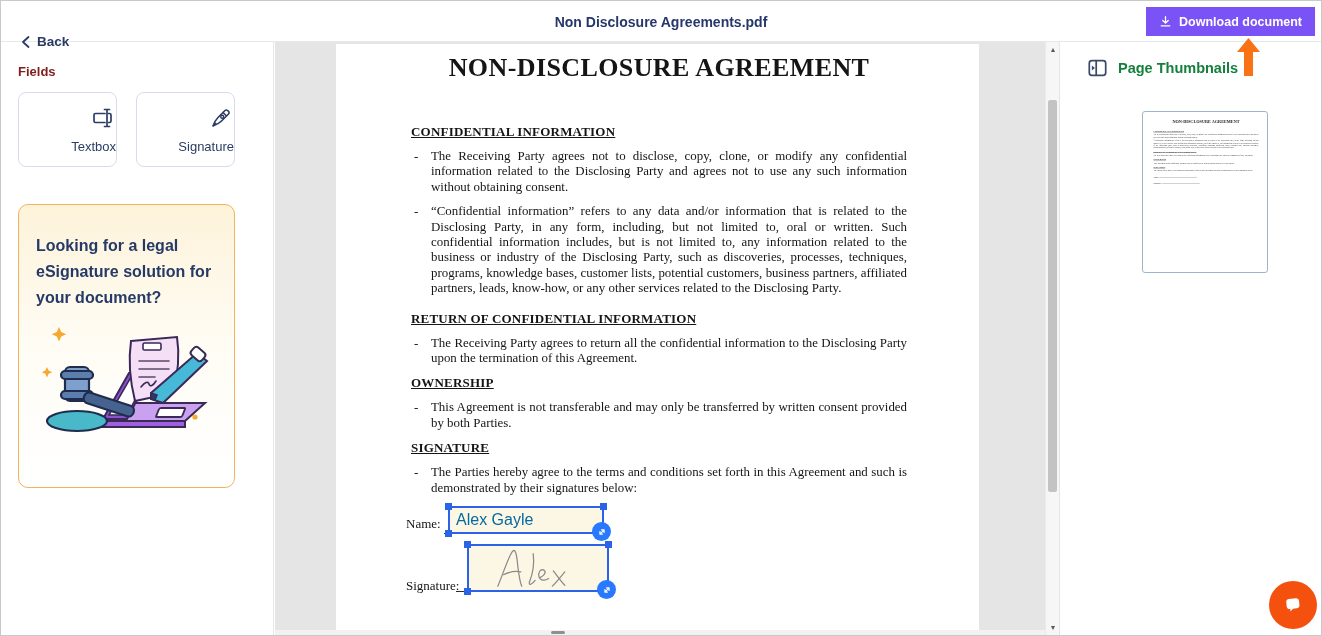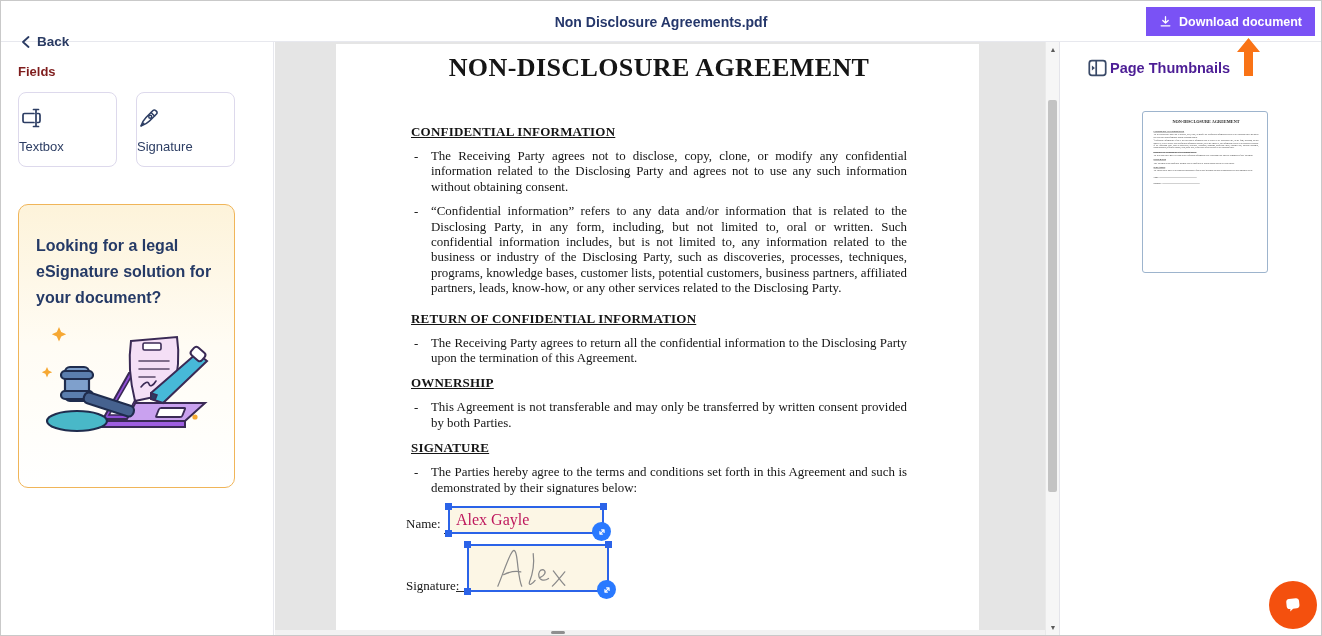--- a/index.html
+++ b/index.html
@@ -33,21 +33,21 @@
 
   
   .left-panel {
     position:absolute; left:0; top:41px; bottom:0; width:273px;
     background:#fff; border-right:1px solid #e7e8ee;
   }
   .fields-label { padding:22px 17px 13px; font-size:13px; font-weight:600; color:#7f1d1d; }
   .field-buttons { display:flex; gap:19px; padding:0 17px; }
   .field-btn {
     width:99px; height:75px; background:#fff; border:1px solid #ddd9ec; border-radius:8px;
-    display:flex; flex-direction:column; align-items:flex-start; justify-content:center; gap:9px;
+    display:flex; flex-direction:column; align-items:flex-end; justify-content:center; gap:9px;
     cursor:pointer; font-family:"Liberation Sans", sans-serif;
   }
   .field-btn span { font-size:13px; color:#2c3d63; }
 
   .promo-card {
     position:absolute; left:17px; top:162px; width:217px; height:284px;
     border:1.5px solid #f0b559; border-radius:10px;
     background:linear-gradient(180deg,#fdf3da 0%, #fffcf4 50%, #ffffff 100%);
     overflow:hidden;
   }
@@ -74,41 +74,41 @@
   .doc-body p.bullet .btext { flex:1; display:block; text-align:justify; }
   .sec-2 { margin-top:14px; } .sec-3 { margin-top:2px; } .sec-4 { margin-top:0; }
 
   .pdf-label { position:absolute; font-family:"Liberation Serif", serif; font-size:13px; color:#151515; }
   .u-line { position:absolute; border-bottom:1.2px solid #2b2b2b; }
 
   .sig-field {
     position:absolute; background:#fcf6e5; border:2px solid #2b63e8; z-index:3;
   }
   .name-value {
-    font-family:Liberation Serif, serif; font-size:16px; color:#be185d; line-height:23px; padding-left:6px;
+    font-family:Liberation Sans, sans-serif; font-size:16px; color:#0369a1; line-height:23px; padding-left:6px;
     white-space:nowrap; overflow:hidden;
   }
   .h-sq { position:absolute; width:7px; height:7px; background:#2b63e8; }
   .h-sq.tl { left:-5px; top:-5px; } .h-sq.tr { right:-5px; top:-5px; } .h-sq.bl { left:-5px; bottom:-5px; }
   .h-circ {
     position:absolute; right:-9px; bottom:-9px; width:19px; height:19px; border-radius:50%;
     background:#2979ff; display:flex; align-items:center; justify-content:center; cursor:nwse-resize;
   }
 
   
   .vscroll { position:absolute; right:0; top:0; bottom:0; width:14px; background:#f6f6f6; border-left:1px solid #eaeaea; }
   .vscroll .thumb { position:absolute; left:2px; width:9px; top:58px; height:392px; background:#c3c3c3; border-radius:2px; }
   .scroll-arrow { position:absolute; left:0; width:14px; text-align:center; font-size:7px; color:#5a5a5a; line-height:10px; cursor:pointer; }
   .scroll-arrow.up { top:3px; } .scroll-arrow.down { bottom:2px; }
   .hscroll { position:absolute; left:0; right:14px; bottom:0; height:5px; background:#f2f2f2; }
   .hscroll .thumb { position:absolute; left:276px; bottom:1px; width:14px; height:3px; background:#8f8f8f; border-radius:2px; }
 
   
   .right-panel { position:absolute; left:1058px; right:0; top:41px; bottom:0; background:#fff; border-left:1px solid #e4e4ea; }
-  .thumb-header { display:flex; align-items:center; gap:3px; padding:17px 0 0 28px; font-size:14.5px; font-weight:600; color:#4c1d95; }
+  .thumb-header { display:flex; align-items:center; gap:11px; padding:17px 0 0 28px; font-size:14.5px; font-weight:600; color:#15803d; }
   .thumb-card {
     position:absolute; left:82px; top:69px; width:126px; height:162px;
     border:1px solid #9db4cd; border-radius:3px; background:#fff; overflow:hidden; cursor:pointer;
   }
   .mini { width:504px; height:648px; transform:scale(.25); transform-origin:0 0; padding:30px 42px; font-family:"Liberation Serif", serif; color:#222; }
   .mini h1 { font-size:17px; text-align:center; font-weight:bold; margin:0 0 22px; }
   .mini h2 { font-size:8px; font-weight:bold; text-decoration:underline; margin:8px 0 4px; }
   .mini p { font-size:7.5px; line-height:9.5px; text-align:justify; margin:0 0 5px; }
   .mini .mini-row { font-size:8px; margin-top:16px; }
   .mini .mini-line { display:inline-block; width:150px; border-bottom:1px solid #444; }

